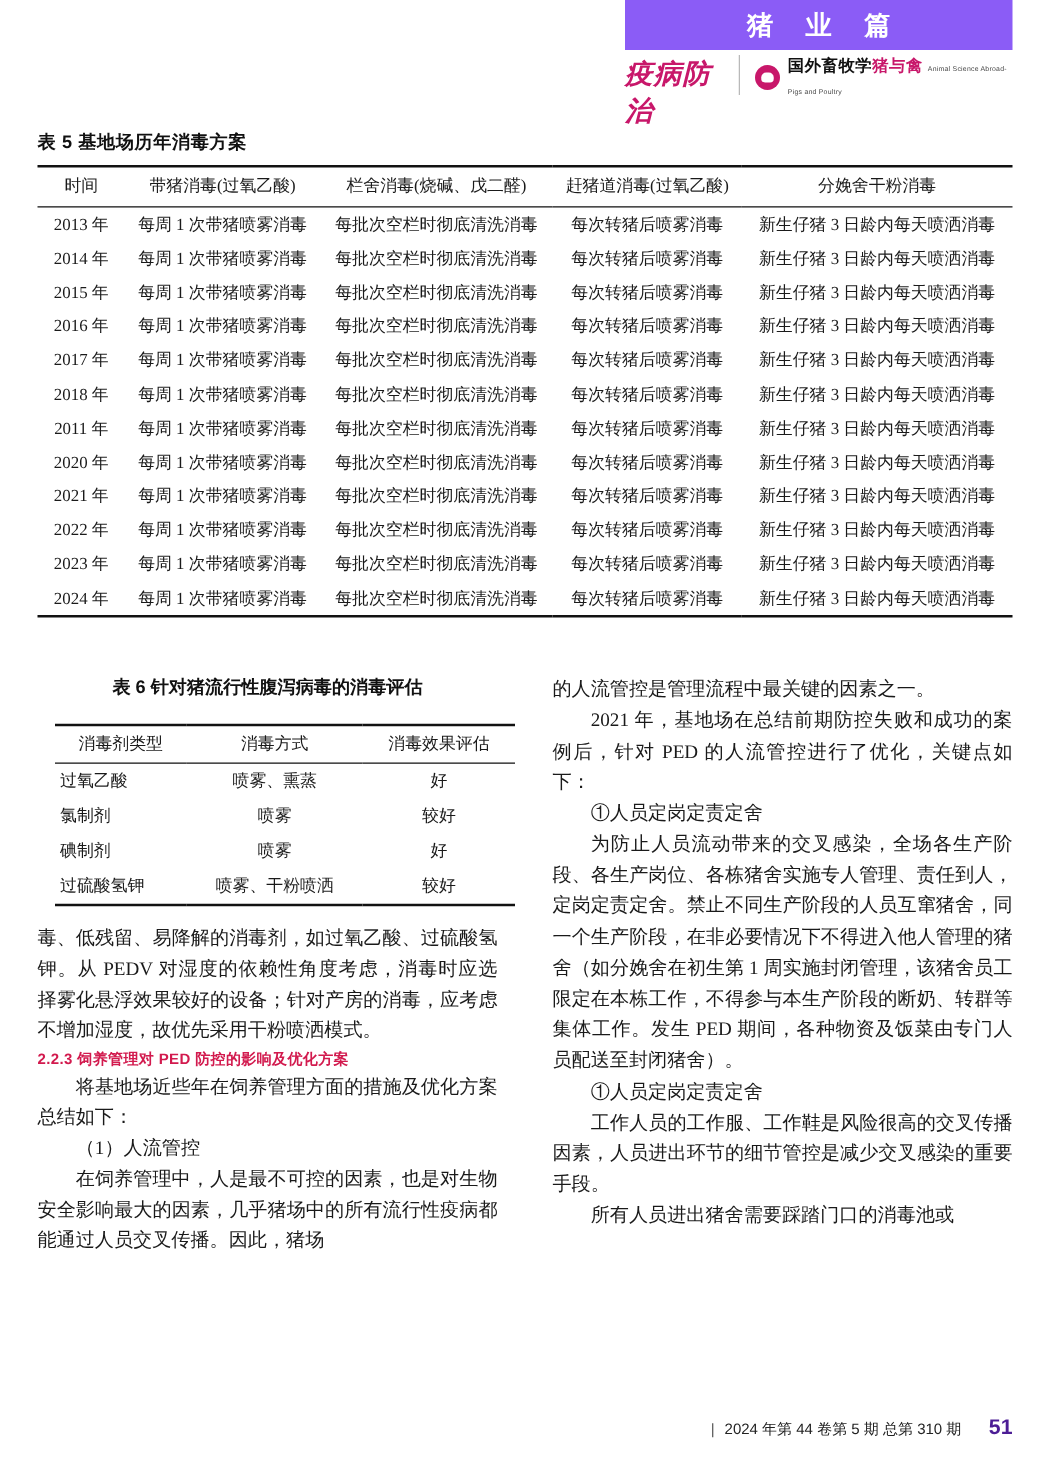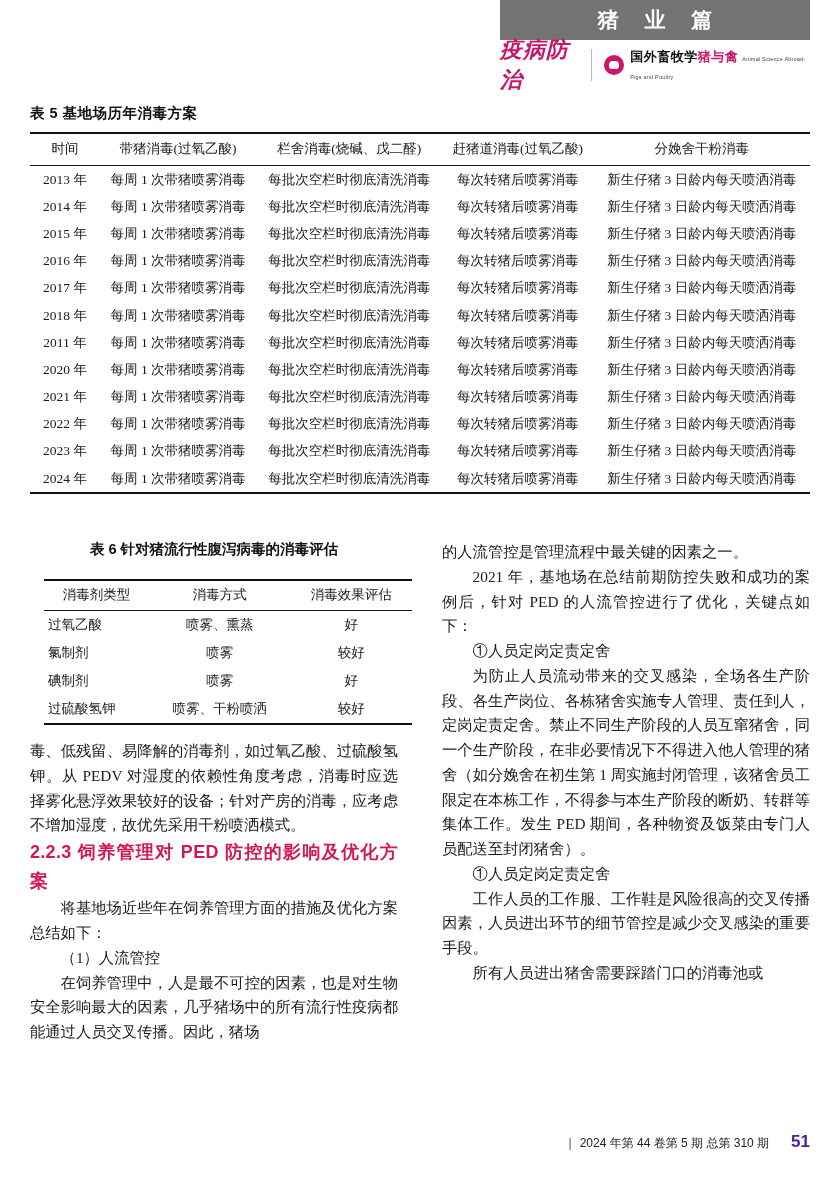--- a/index.html
+++ b/index.html
@@ -30,41 +30,41 @@
     right: 30px;
     width: 310px;
     height: 86px;
   }
   .masthead-banner {
     position: absolute;
     top: 0;
     left: 0;
     width: 310px;
     height: 40px;
-    background: #737373;
+    background: #8b5cf6;
     display: flex;
     align-items: center;
     justify-content: center;
   }
   .masthead-banner-text {
     font-family: "Liberation Sans", sans-serif;
     font-size: 21px;
     font-weight: bold;
     letter-spacing: 10px;
     color: #ffffff;
     text-indent: 10px;
   }
   .masthead-row {
     position: absolute;
     top: 44px;
     left: 0;
     width: 310px;
     height: 42px;
     display: flex;
-    align-items: center;
+    align-items: flex-start;
   }
   .section-title {
     font-family: "Liberation Sans", sans-serif;
     font-size: 22px;
     font-weight: bold;
     color: #c8176a;
     letter-spacing: 1px;
     padding-right: 14px;
     font-style: italic;
   }
@@ -222,21 +222,21 @@
   .body-text p {
     margin: 0;
   }
   .indent {
     text-indent: 2em;
   }
   .heading-red {
     color: #d21a4e;
     font-family: "Liberation Sans", sans-serif;
     font-weight: bold;
-    font-size: 18px;
+    font-size: 12px;
     margin-top: 4px;
     letter-spacing: 0.3px;
   }
   .col-right .body-text {
     margin-top: 0;
   }
 
   
   .footer {
     position: absolute;

